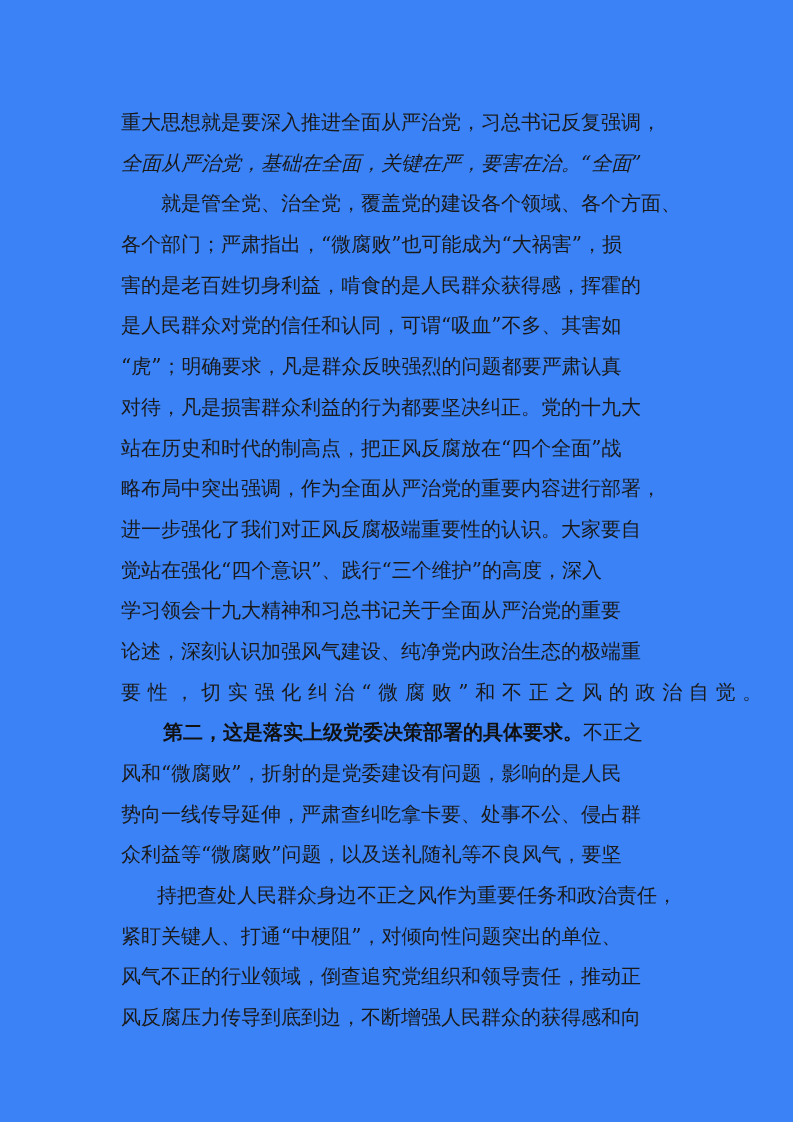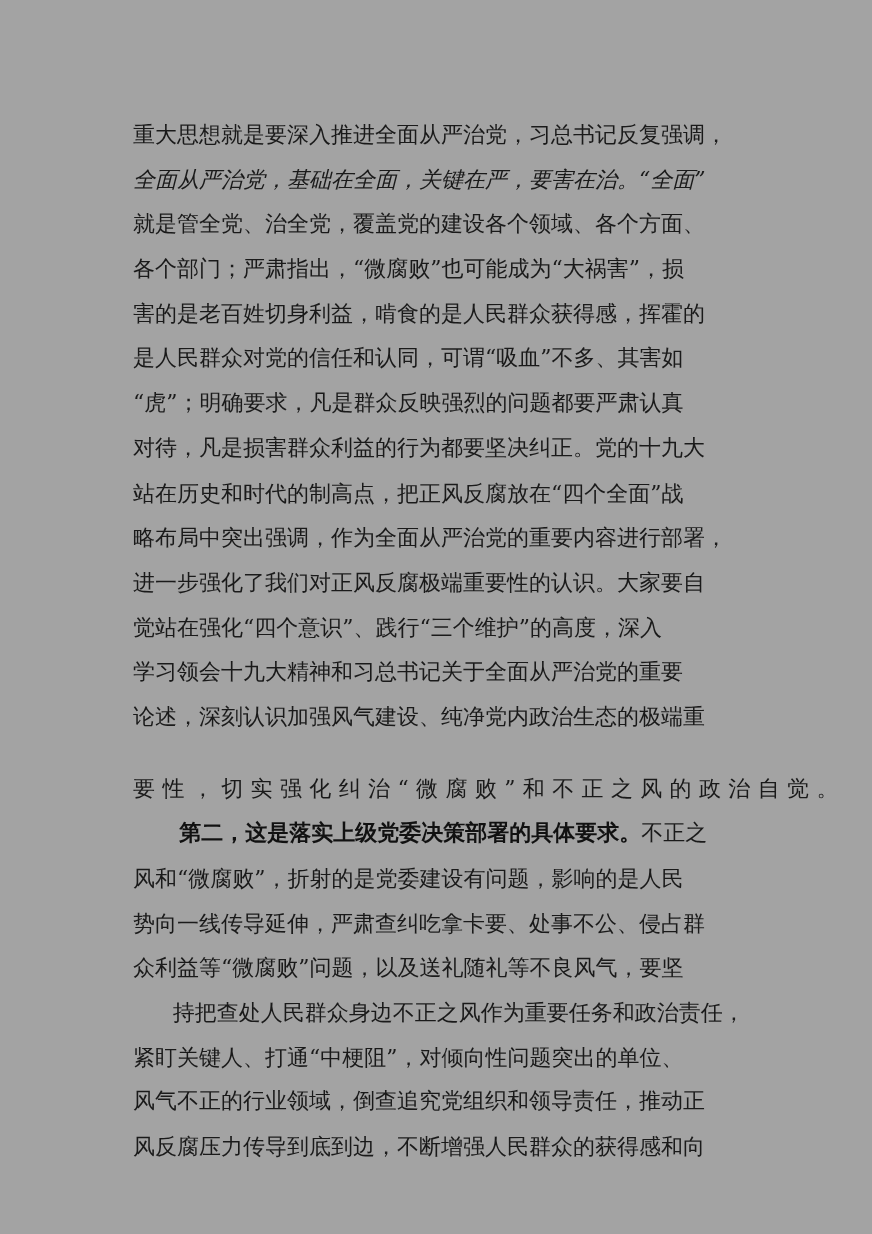--- a/index.html
+++ b/index.html
@@ -13,21 +13,21 @@
     position: relative;
     overflow: hidden;
     font-family: "DejaVu Serif", "Liberation Serif", serif;
     color: #1a1a1a;
   }
   .page {
     position: absolute;
     left: 0; top: 0;
     width: 793px;
     height: 1122px;
-    background: #a3a3a3;
+    background: #3b82f6;
   }
   .body-text {
     position: absolute;
     left: 121px;
     top: 102px;
     width: 564px;
   }
   .line {
     display: block;
     height: 40.7px;
@@ -35,40 +35,39 @@
     font-size: 20px;
     white-space: nowrap;
     text-align: justify;
     text-align-last: justify;
     font-weight: 300;
     letter-spacing: 0;
   }
   .line.last {
     text-align-last: left;
     letter-spacing: 6.7px;
-    margin-top: 25px;
   }
   .line.indent {
     padding-left: 42px;
   }
   .bold {
     font-family: "DejaVu Sans", "Liberation Sans", sans-serif;
     font-weight: 700;
     color: #111111;
   }
 </style>
 </head>
 <body>
 
 <div class="page">
   <div class="body-text">
     <div>
       <span class="line" style="letter-spacing: 0px; text-align-last: left; text-align: left;">重大思想就是要深入推进全面从严治党，习总书记反复强调，</span>
       <span class="line" style="letter-spacing: 0px; text-align-last: left; text-align: left; font-style: italic;">全面从严治党，基础在全面，关键在严，要害在治。“全面”</span>
-      <span class="line" style="letter-spacing: 0px; text-align-last: left; text-align: left;">就是管全党、治全党，覆盖党的建设各个领域、各个方面、</span>
+      <span class="line" style="letter-spacing: 0px; text-align-last: left; text-align: left; margin-left: 40px;">就是管全党、治全党，覆盖党的建设各个领域、各个方面、</span>
       <span class="line" style="letter-spacing: 0px; text-align-last: left; text-align: left;">各个部门；严肃指出，“微腐败”也可能成为“大祸害”，损</span>
       <span class="line" style="letter-spacing: 0px; text-align-last: left; text-align: left;">害的是老百姓切身利益，啃食的是人民群众获得感，挥霍的</span>
       <span class="line" style="letter-spacing: 0px; text-align-last: left; text-align: left;">是人民群众对党的信任和认同，可谓“吸血”不多、其害如</span>
       <span class="line" style="letter-spacing: 0px; text-align-last: left; text-align: center;">“虎”；明确要求，凡是群众反映强烈的问题都要严肃认真</span>
       <span class="line" style="letter-spacing: 0px; text-align-last: left; text-align: left;">对待，凡是损害群众利益的行为都要坚决纠正。党的十九大</span>
       <span class="line" style="letter-spacing: 0px; text-align-last: left; text-align: right;">站在历史和时代的制高点，把正风反腐放在“四个全面”战</span>
       <span class="line" style="letter-spacing: 0px; text-align-last: left; text-align: left;">略布局中突出强调，作为全面从严治党的重要内容进行部署，</span>
       <span class="line" style="letter-spacing: 0px; text-align-last: left; text-align: left;">进一步强化了我们对正风反腐极端重要性的认识。大家要自</span>
       <span class="line" style="letter-spacing: 0px; text-align-last: left; text-align: left;">觉站在强化“四个意识”、践行“三个维护”的高度，深入</span>
       <span class="line" style="letter-spacing: 0px; text-align-last: left; text-align: left;">学习领会十九大精神和习总书记关于全面从严治党的重要</span>

